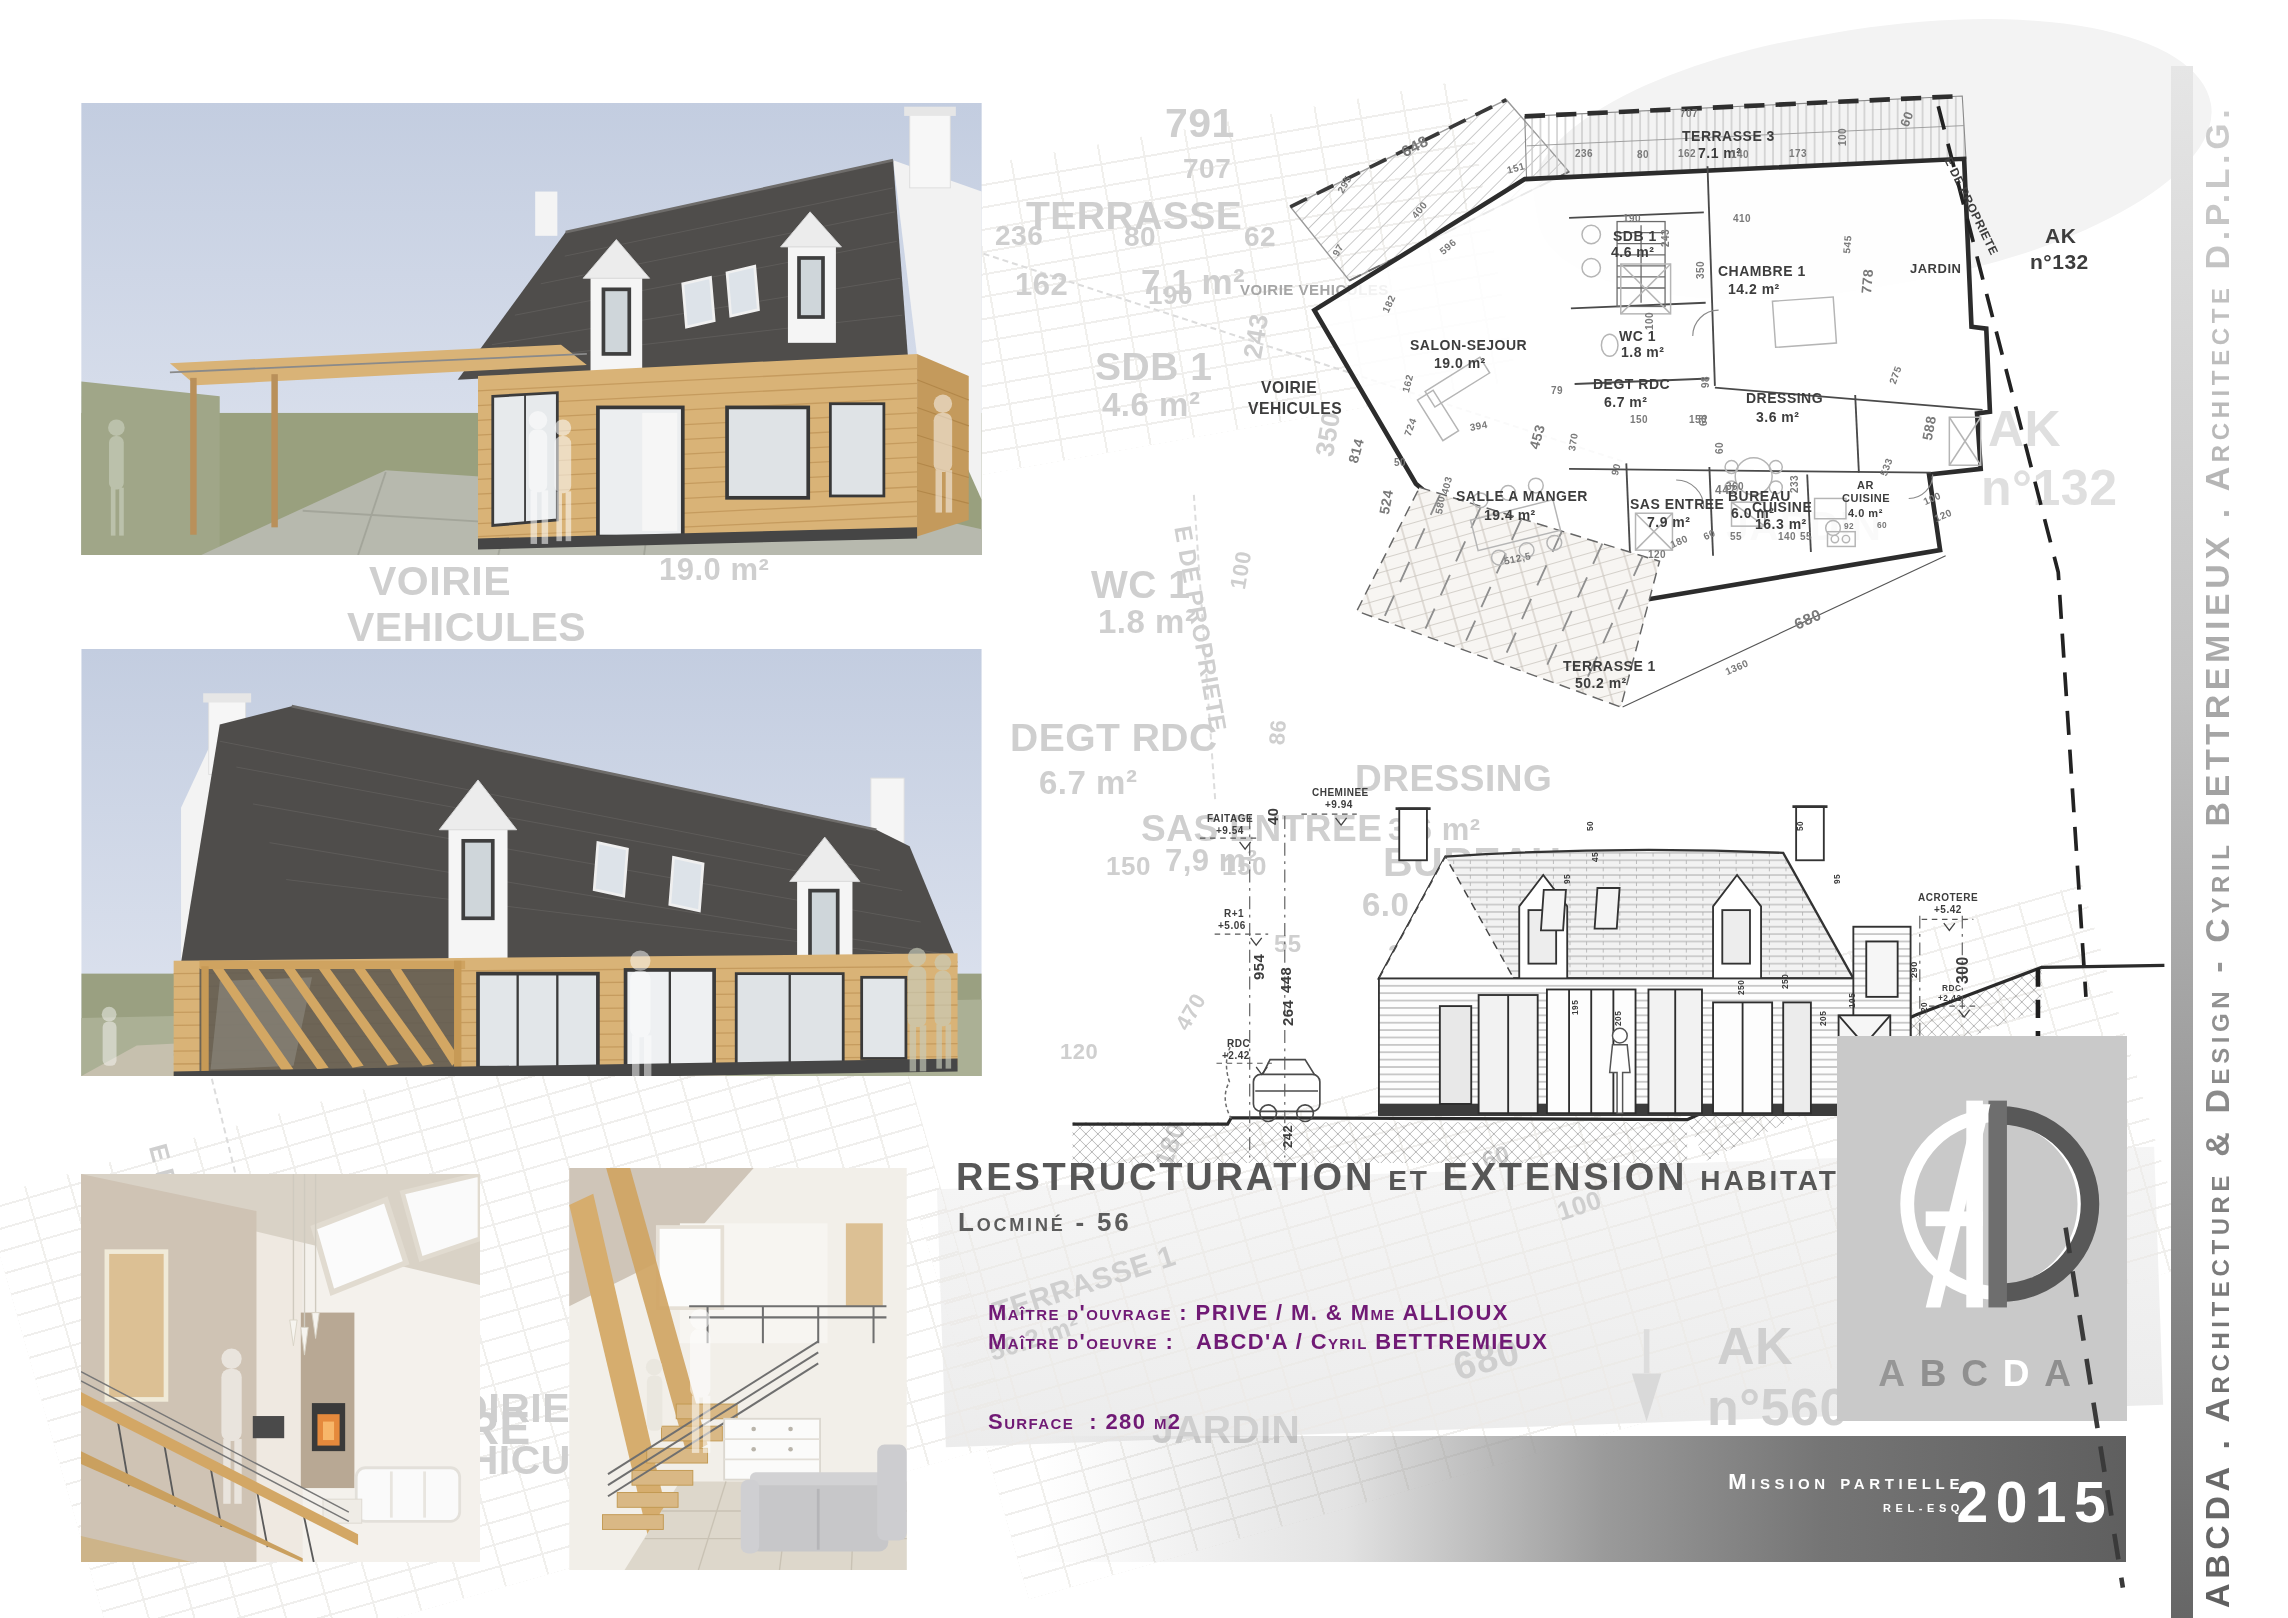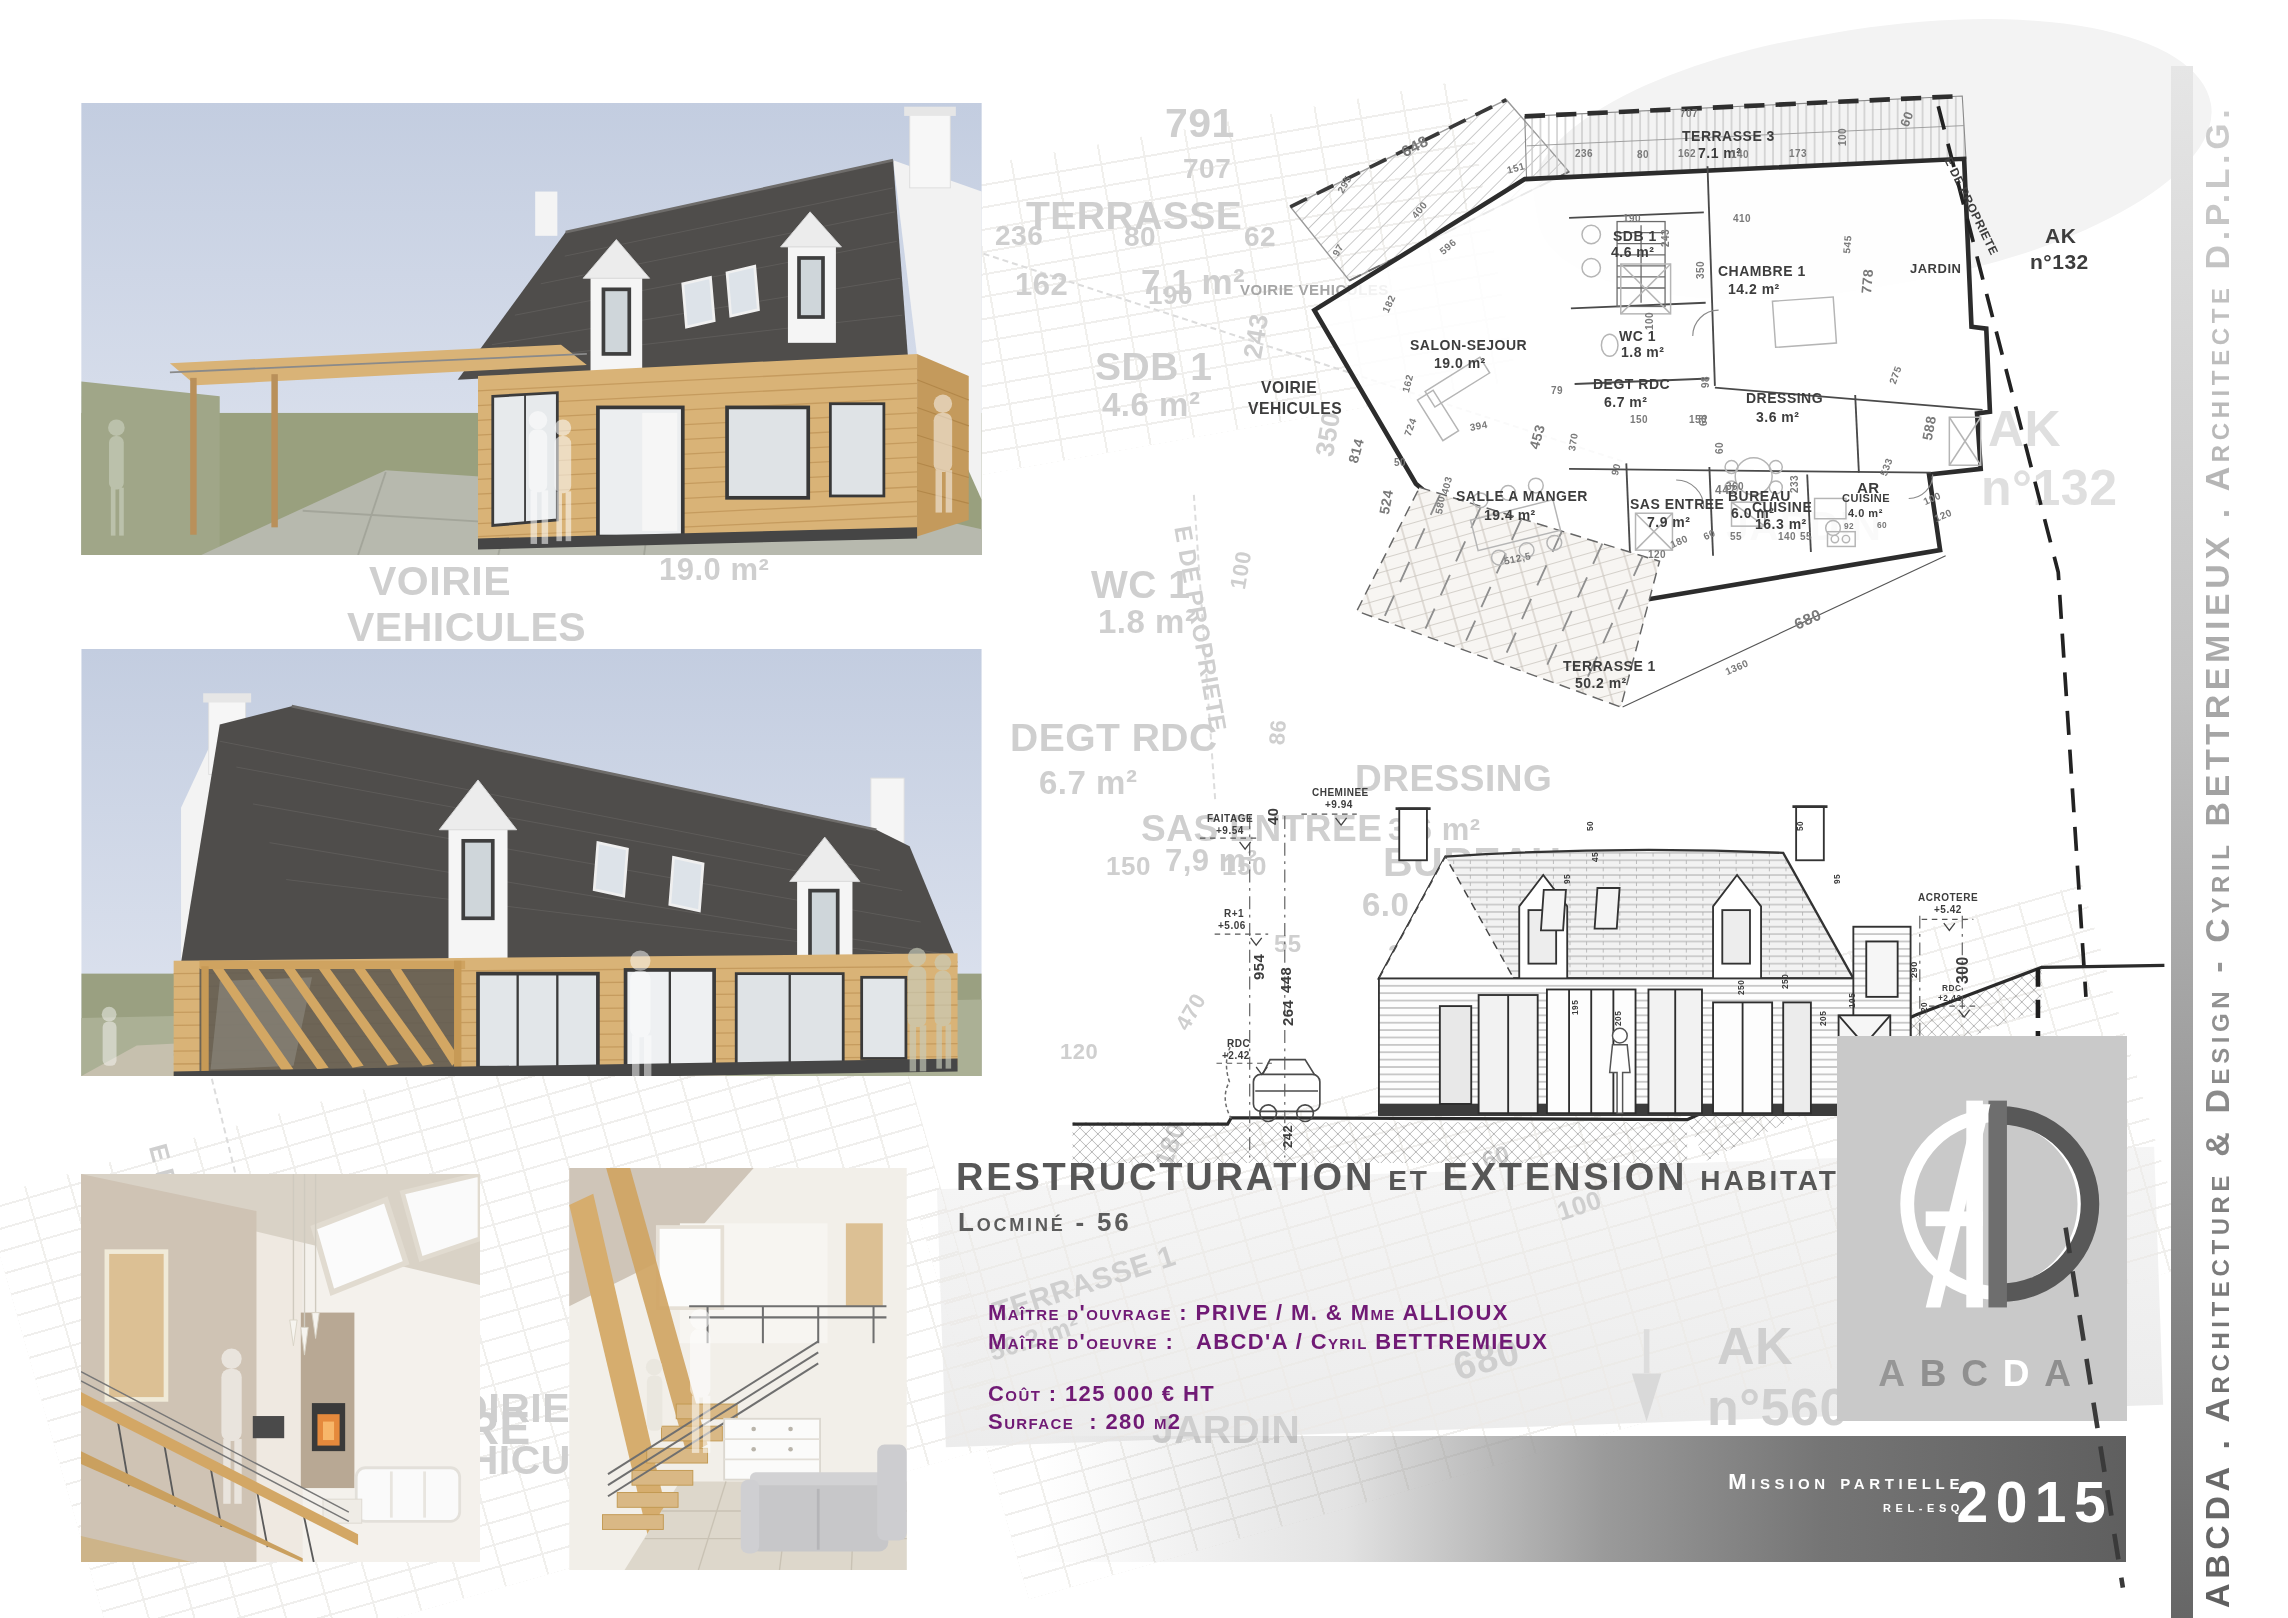--- a/index.html
+++ b/index.html
@@ -335,21 +335,21 @@
       <span class="anno c-dark" style="left: 1746px; top: 391px; font-size: 14px;">DRESSING</span>
       <span class="anno c-dark" style="left: 1756px; top: 410px; font-size: 14px;">3.6 m²</span>
       <span class="anno c-dark" style="left: 1456px; top: 489px; font-size: 14px;">SALLE A MANGER</span>
       <span class="anno c-dark" style="left: 1484px; top: 508px; font-size: 14px;">19.4 m²</span>
       <span class="anno c-dark" style="left: 1630px; top: 497px; font-size: 14px;">SAS ENTREE</span>
       <span class="anno c-dark" style="left: 1647px; top: 515px; font-size: 14px;">7.9 m²</span>
       <span class="anno c-dark" style="left: 1728px; top: 489px; font-size: 14px;">BUREAU</span>
       <span class="anno c-dark" style="left: 1731px; top: 506px; font-size: 14px;">6.0 m²</span>
       <span class="anno c-dark" style="left: 1752px; top: 500px; font-size: 14px;">CUISINE</span>
       <span class="anno c-dark" style="left: 1755px; top: 517px; font-size: 14px;">16.3 m²</span>
-      <span class="anno c-dark" style="left: 1857px; top: 480px; font-size: 15px;">AR</span>
+      <span class="anno c-dark" style="left: 1857px; top: 480px; font-size: 11px;">AR</span>
       <span class="anno c-dark" style="left: 1842px; top: 493px; font-size: 11px;">CUISINE</span>
       <span class="anno c-dark" style="left: 1848px; top: 508px; font-size: 11px;">4.0 m²</span>
       <span class="anno c-mid" style="left: 1844px; top: 522px; font-size: 8.3px;">92</span>
       <span class="anno c-mid" style="left: 1877px; top: 521px; font-size: 8.3px;">60</span>
       <span class="anno c-dark" style="left: 1563px; top: 659px; font-size: 14px;">TERRASSE 1</span>
       <span class="anno c-dark" style="left: 1575px; top: 676px; font-size: 14px;">50.2 m²</span>
       <span class="anno c-dark" style="left: 1261px; top: 380px; font-size: 15.7px;">VOIRIE</span>
       <span class="anno c-dark" style="left: 1248px; top: 401px; font-size: 15.7px;">VEHICULES</span>
       <span class="anno c-dark" style="left: 1910px; top: 262px; font-size: 13px;">JARDIN</span>
       <span class="anno c-dark" style="left: 2045px; top: 225px; font-size: 21px;">AK</span>
@@ -769,23 +769,20 @@
   </svg>
 
   <div id="title-line" style="z-index:8;"><span class="tw-big">Restructuration</span><span class="tw-small">et</span><span class="tw-big">Extension</span><span class="tw-small">habitation</span></div>
   <div id="location" style="z-index:8;">Locminé - 56</div>
   <div class="inforow" style="top:1274px;z-index:8;">
     <span>Maître d'ouvrage : </span><span>PRIVE / M. &amp; Mme ALLIOUX</span>
   </div>
   <div class="inforow" style="top:1303px;z-index:8;">
     <span>Maître d'oeuvre :   </span><span>ABCD'A / Cyril BETTREMIEUX</span>
   </div>
-  <div class="inforow" style="top:1355px;z-index:8;">
-    <span>Coût : </span><span>125 000 € HT</span>
-  </div>
   <div class="inforow" style="top:1383px;z-index:8;">
     <span>Surface  : </span><span>280 m2</span>
   </div>
 
   <div id="logo-panel" style="z-index:9;">
     <svg width="290" height="385" viewBox="0 0 314 417">
       <circle cx="172" cy="182" r="96" fill="none" stroke="#ffffff" stroke-width="15"></circle>
       <path d="M178,86 A96,96 0 0 1 178,278" fill="none" stroke="#585858" stroke-width="20"></path>
       <rect x="164" y="70" width="20" height="224" fill="#6e6e6e"></rect>
       <polygon points="96,294 150,74 166,74 112,294" fill="#ffffff"></polygon>

